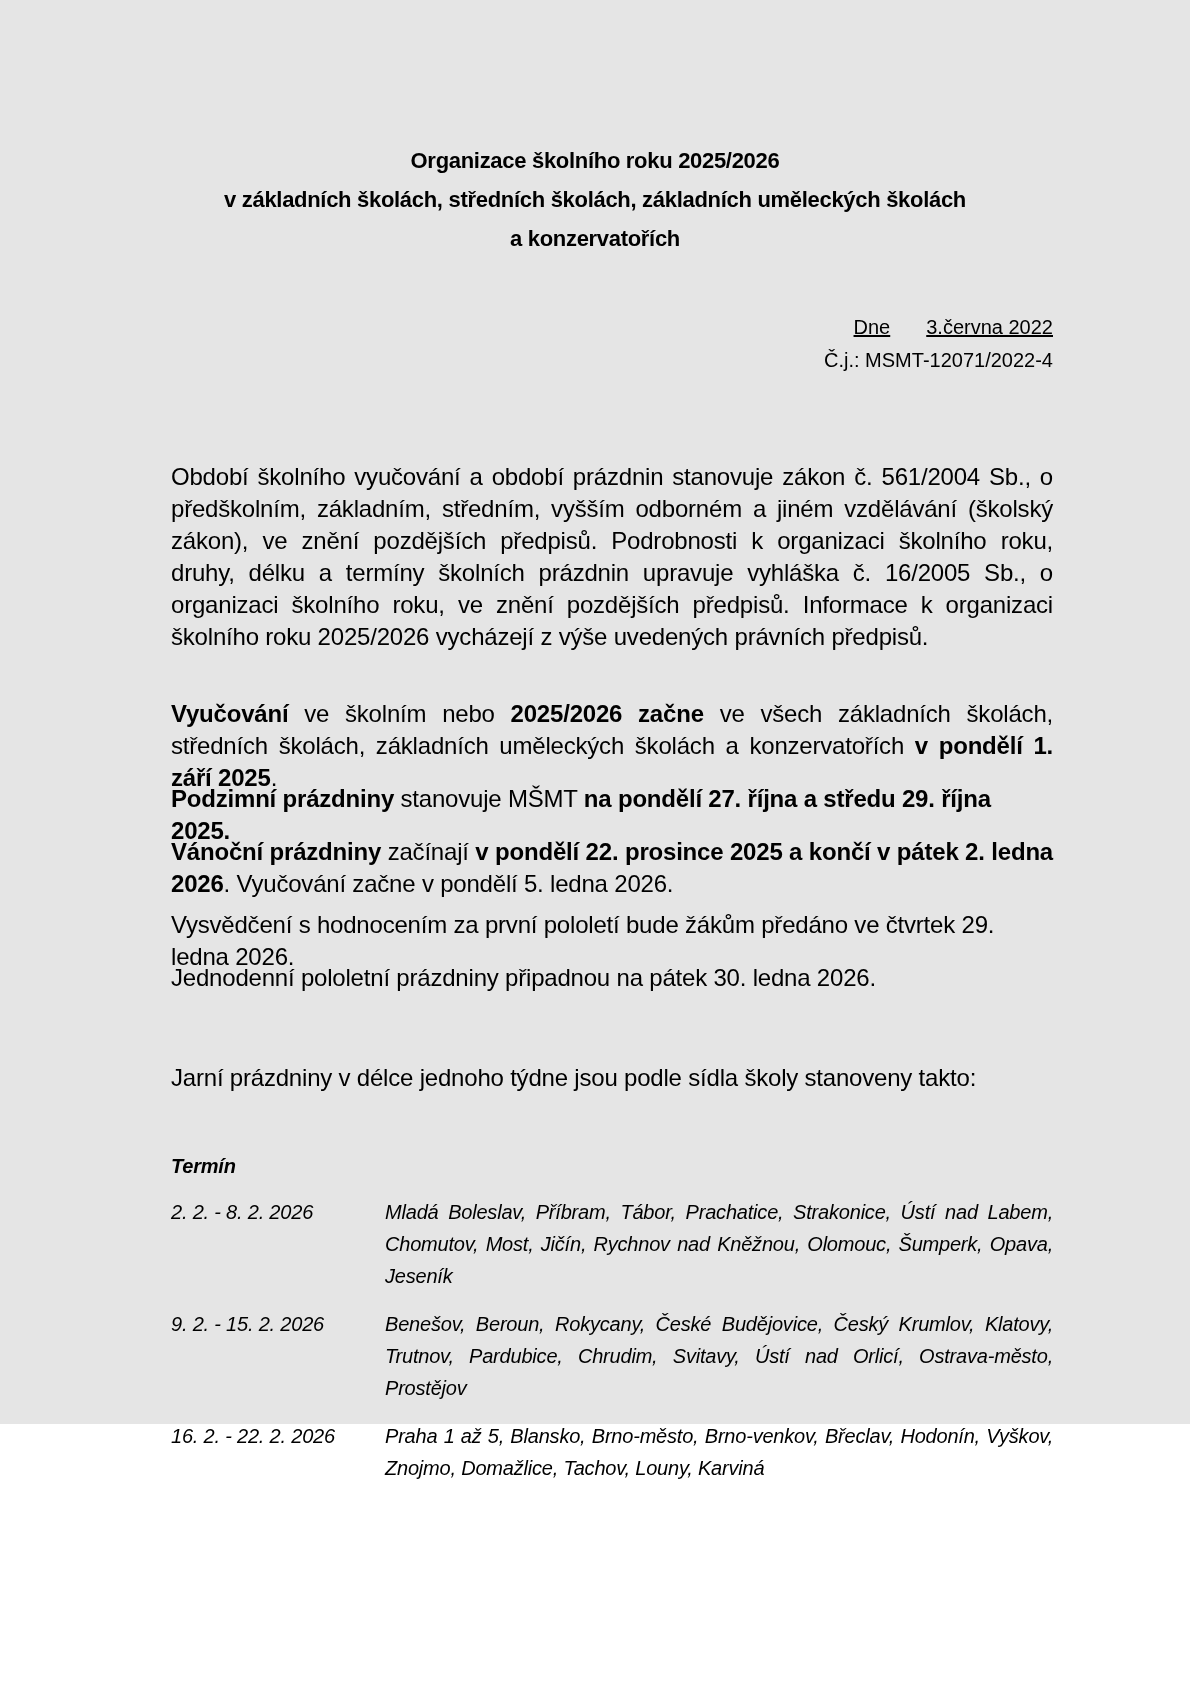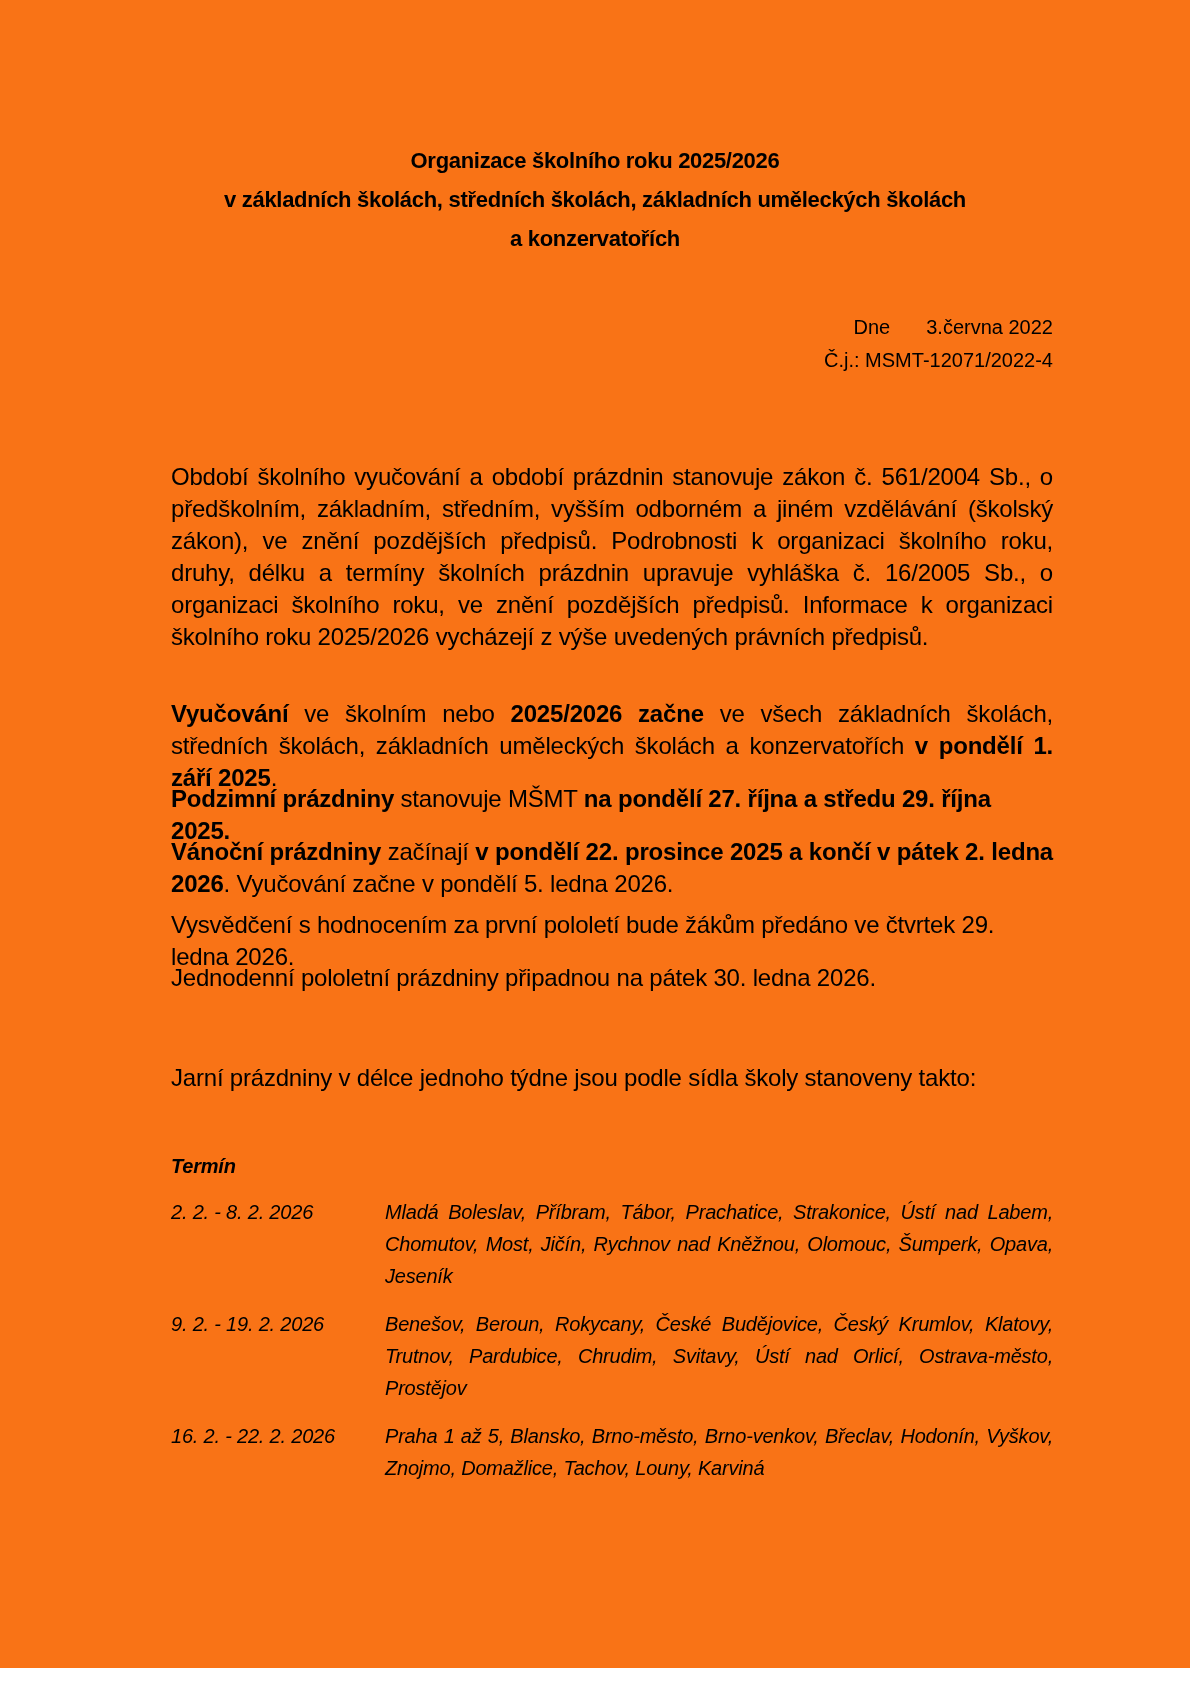--- a/index.html
+++ b/index.html
@@ -12,22 +12,22 @@
       height: 1683px;
       position: relative;
       overflow: hidden;
       color: #000000;
       font-family: "Liberation Sans", "DejaVu Sans", sans-serif;
     }
     .page {
       position: absolute;
       left: 0; top: 0;
       width: 1190px;
-      height: 1668px;
-      background: #f97316;
+      height: 1424px;
+      background: #e5e5e5;
     }
     .title-block {
       position: absolute;
       left: 160px;
       width: 870px;
       top: 141px;
       text-align: center;
       font-weight: bold;
       font-size: 22px;
       line-height: 39px;
@@ -36,21 +36,21 @@
     .title-line { display: block; }
 
     .meta {
       position: absolute;
       right: 137px;
       font-size: 20px;
       line-height: 26px;
       text-align: right;
       white-space: nowrap;
     }
-    .meta-date { top: 314px; }
+    .meta-date { top: 314px; text-decoration: underline; }
     .meta-ref { top: 347px; }
     .meta-date .lbl { margin-right: 36px; }
 
     .body-text {
       position: absolute;
       left: 171px;
       width: 882px;
       font-size: 24px;
       line-height: 32px;
       letter-spacing: -0.2px;
@@ -134,21 +134,21 @@
 
   <div class="table">
     <div class="row head">
       <div class="col-term"><b>Termín</b></div>
     </div>
     <div class="row">
       <div class="col-term">2. 2. - 8. 2. 2026</div>
       <div class="col-dist">Mladá Boleslav, Příbram, Tábor, Prachatice, Strakonice, Ústí nad Labem, Chomutov, Most, Jičín, Rychnov nad Kněžnou, Olomouc, Šumperk, Opava, Jeseník</div>
     </div>
     <div class="row">
-      <div class="col-term">9. 2. - 19. 2. 2026</div>
+      <div class="col-term">9. 2. - 15. 2. 2026</div>
       <div class="col-dist">Benešov, Beroun, Rokycany, České Budějovice, Český Krumlov, Klatovy, Trutnov, Pardubice, Chrudim, Svitavy, Ústí nad Orlicí, Ostrava-město, Prostějov</div>
     </div>
     <div class="row">
       <div class="col-term">16. 2. - 22. 2. 2026</div>
       <div class="col-dist">Praha 1 až 5, Blansko, Brno-město, Brno-venkov, Břeclav, Hodonín, Vyškov, Znojmo, Domažlice, Tachov, Louny, Karviná</div>
     </div>
   </div>
 
 </div>
 

